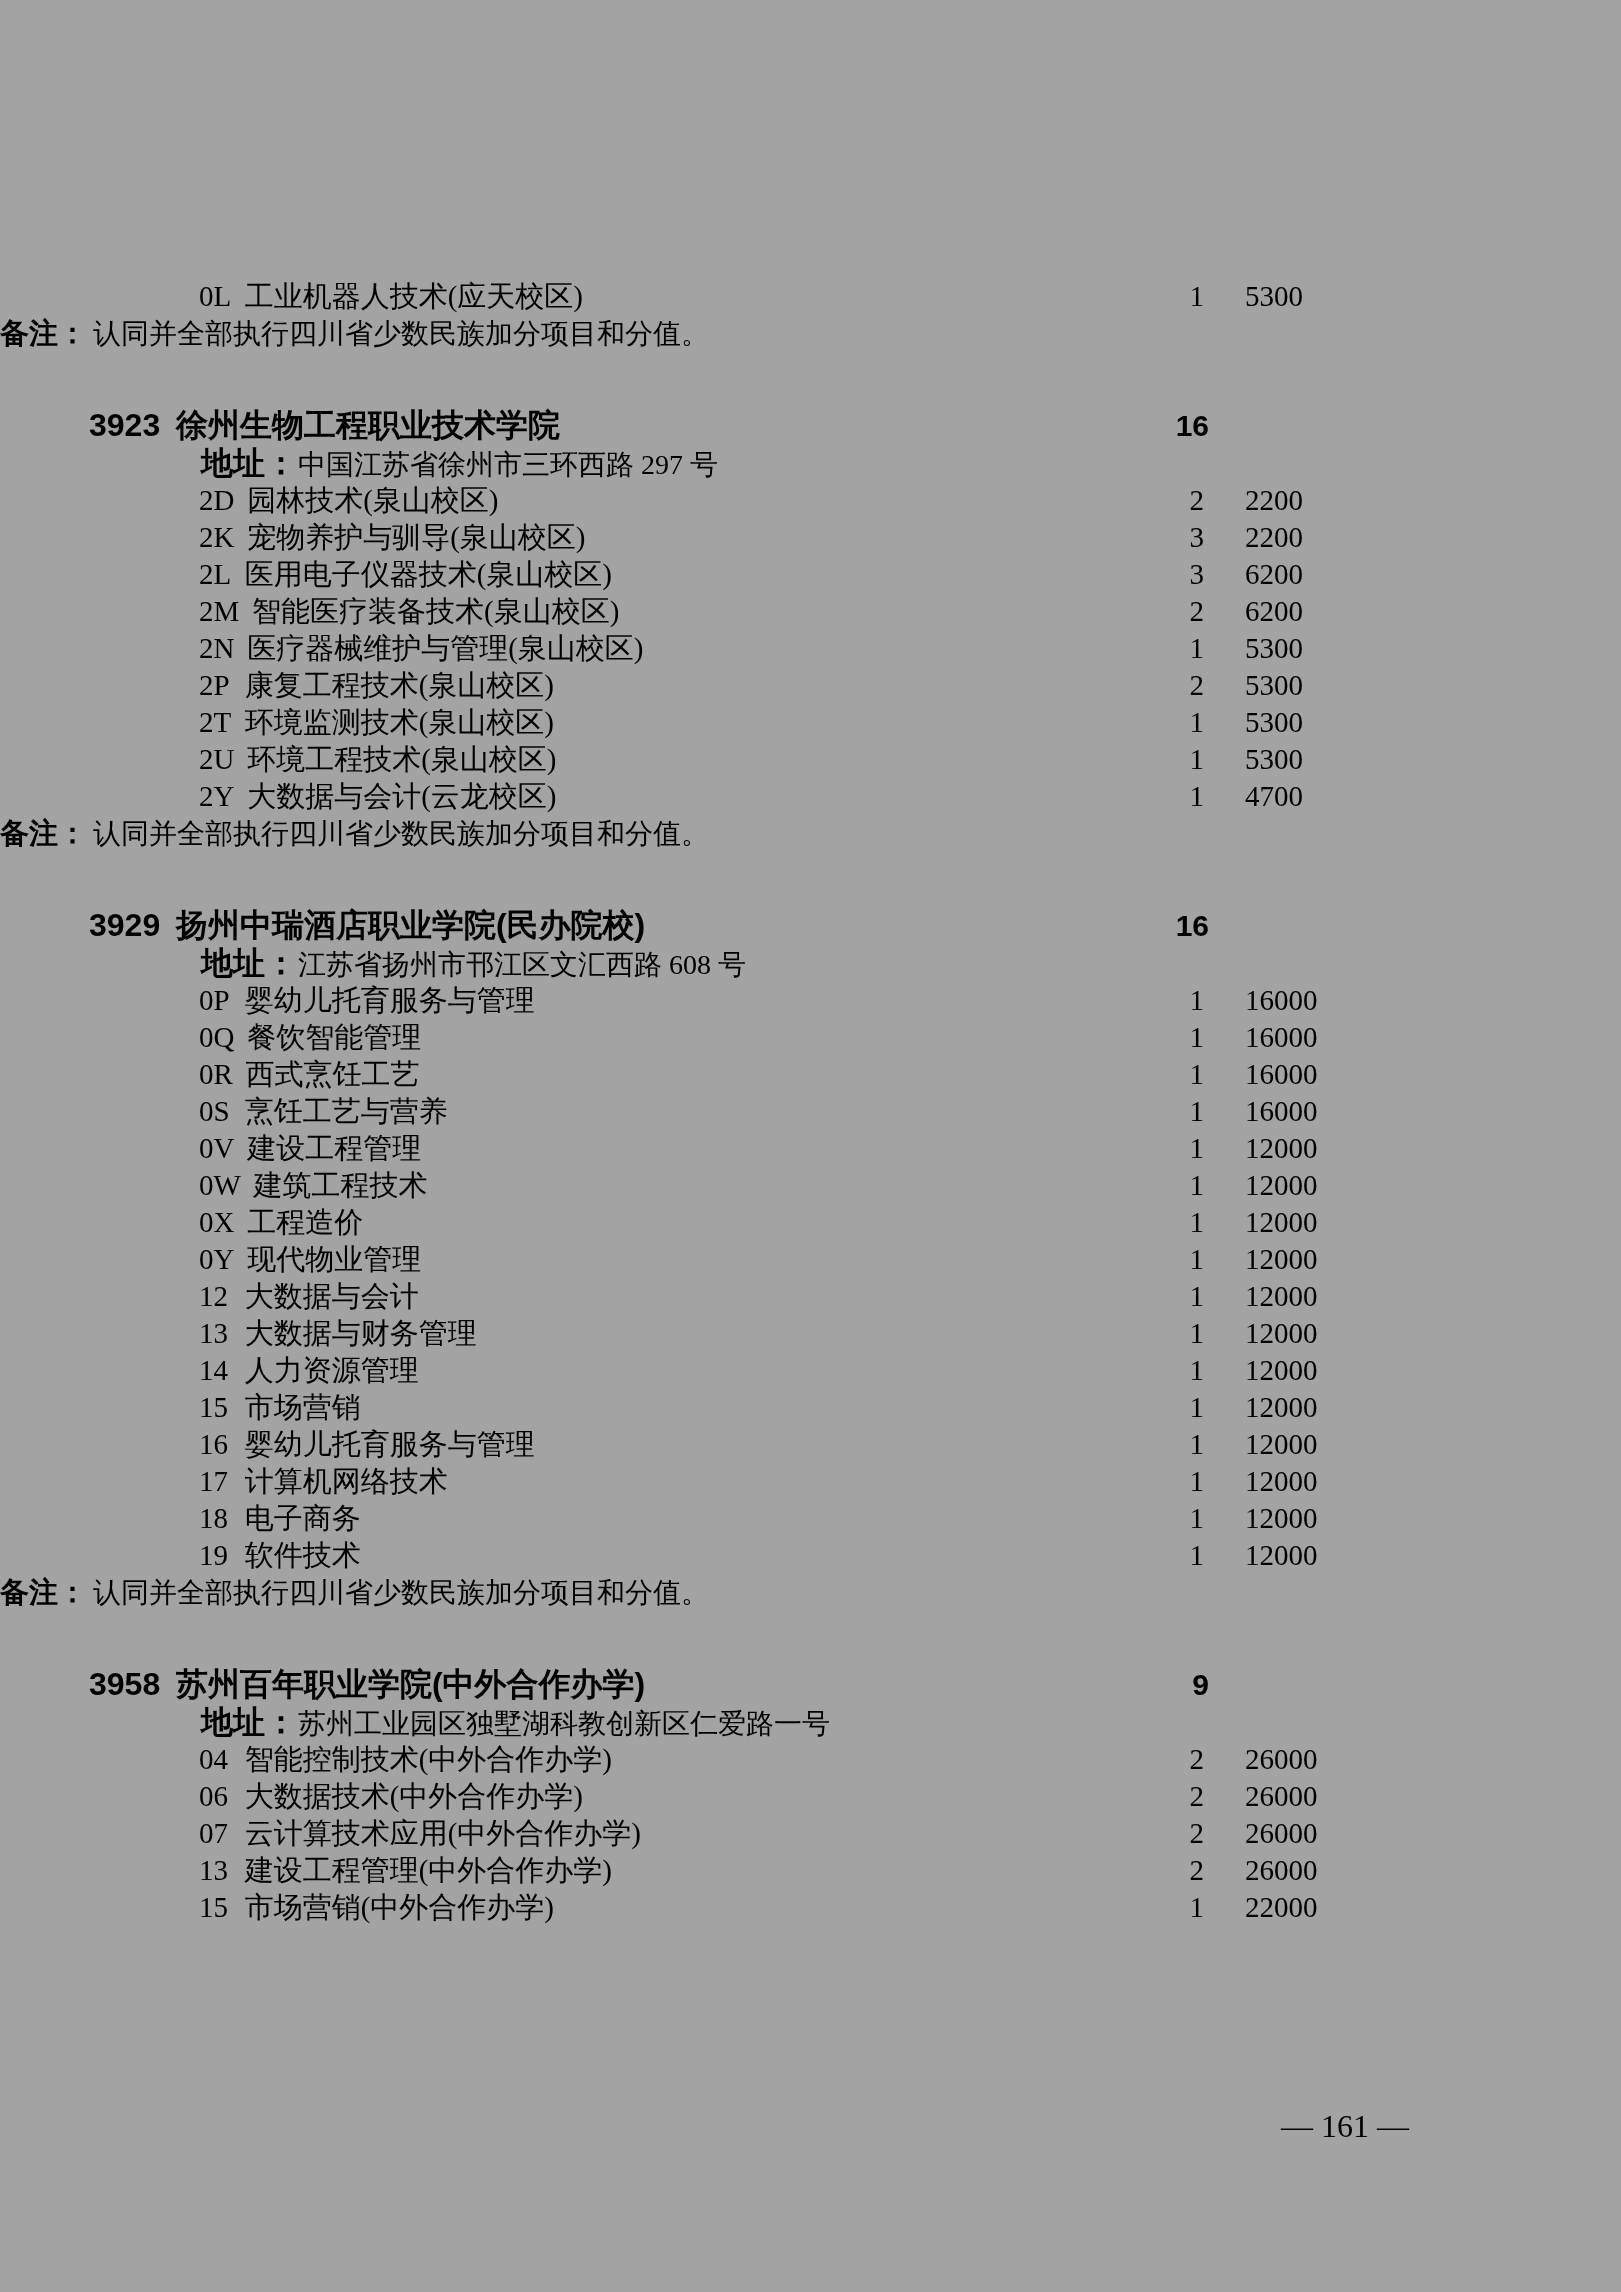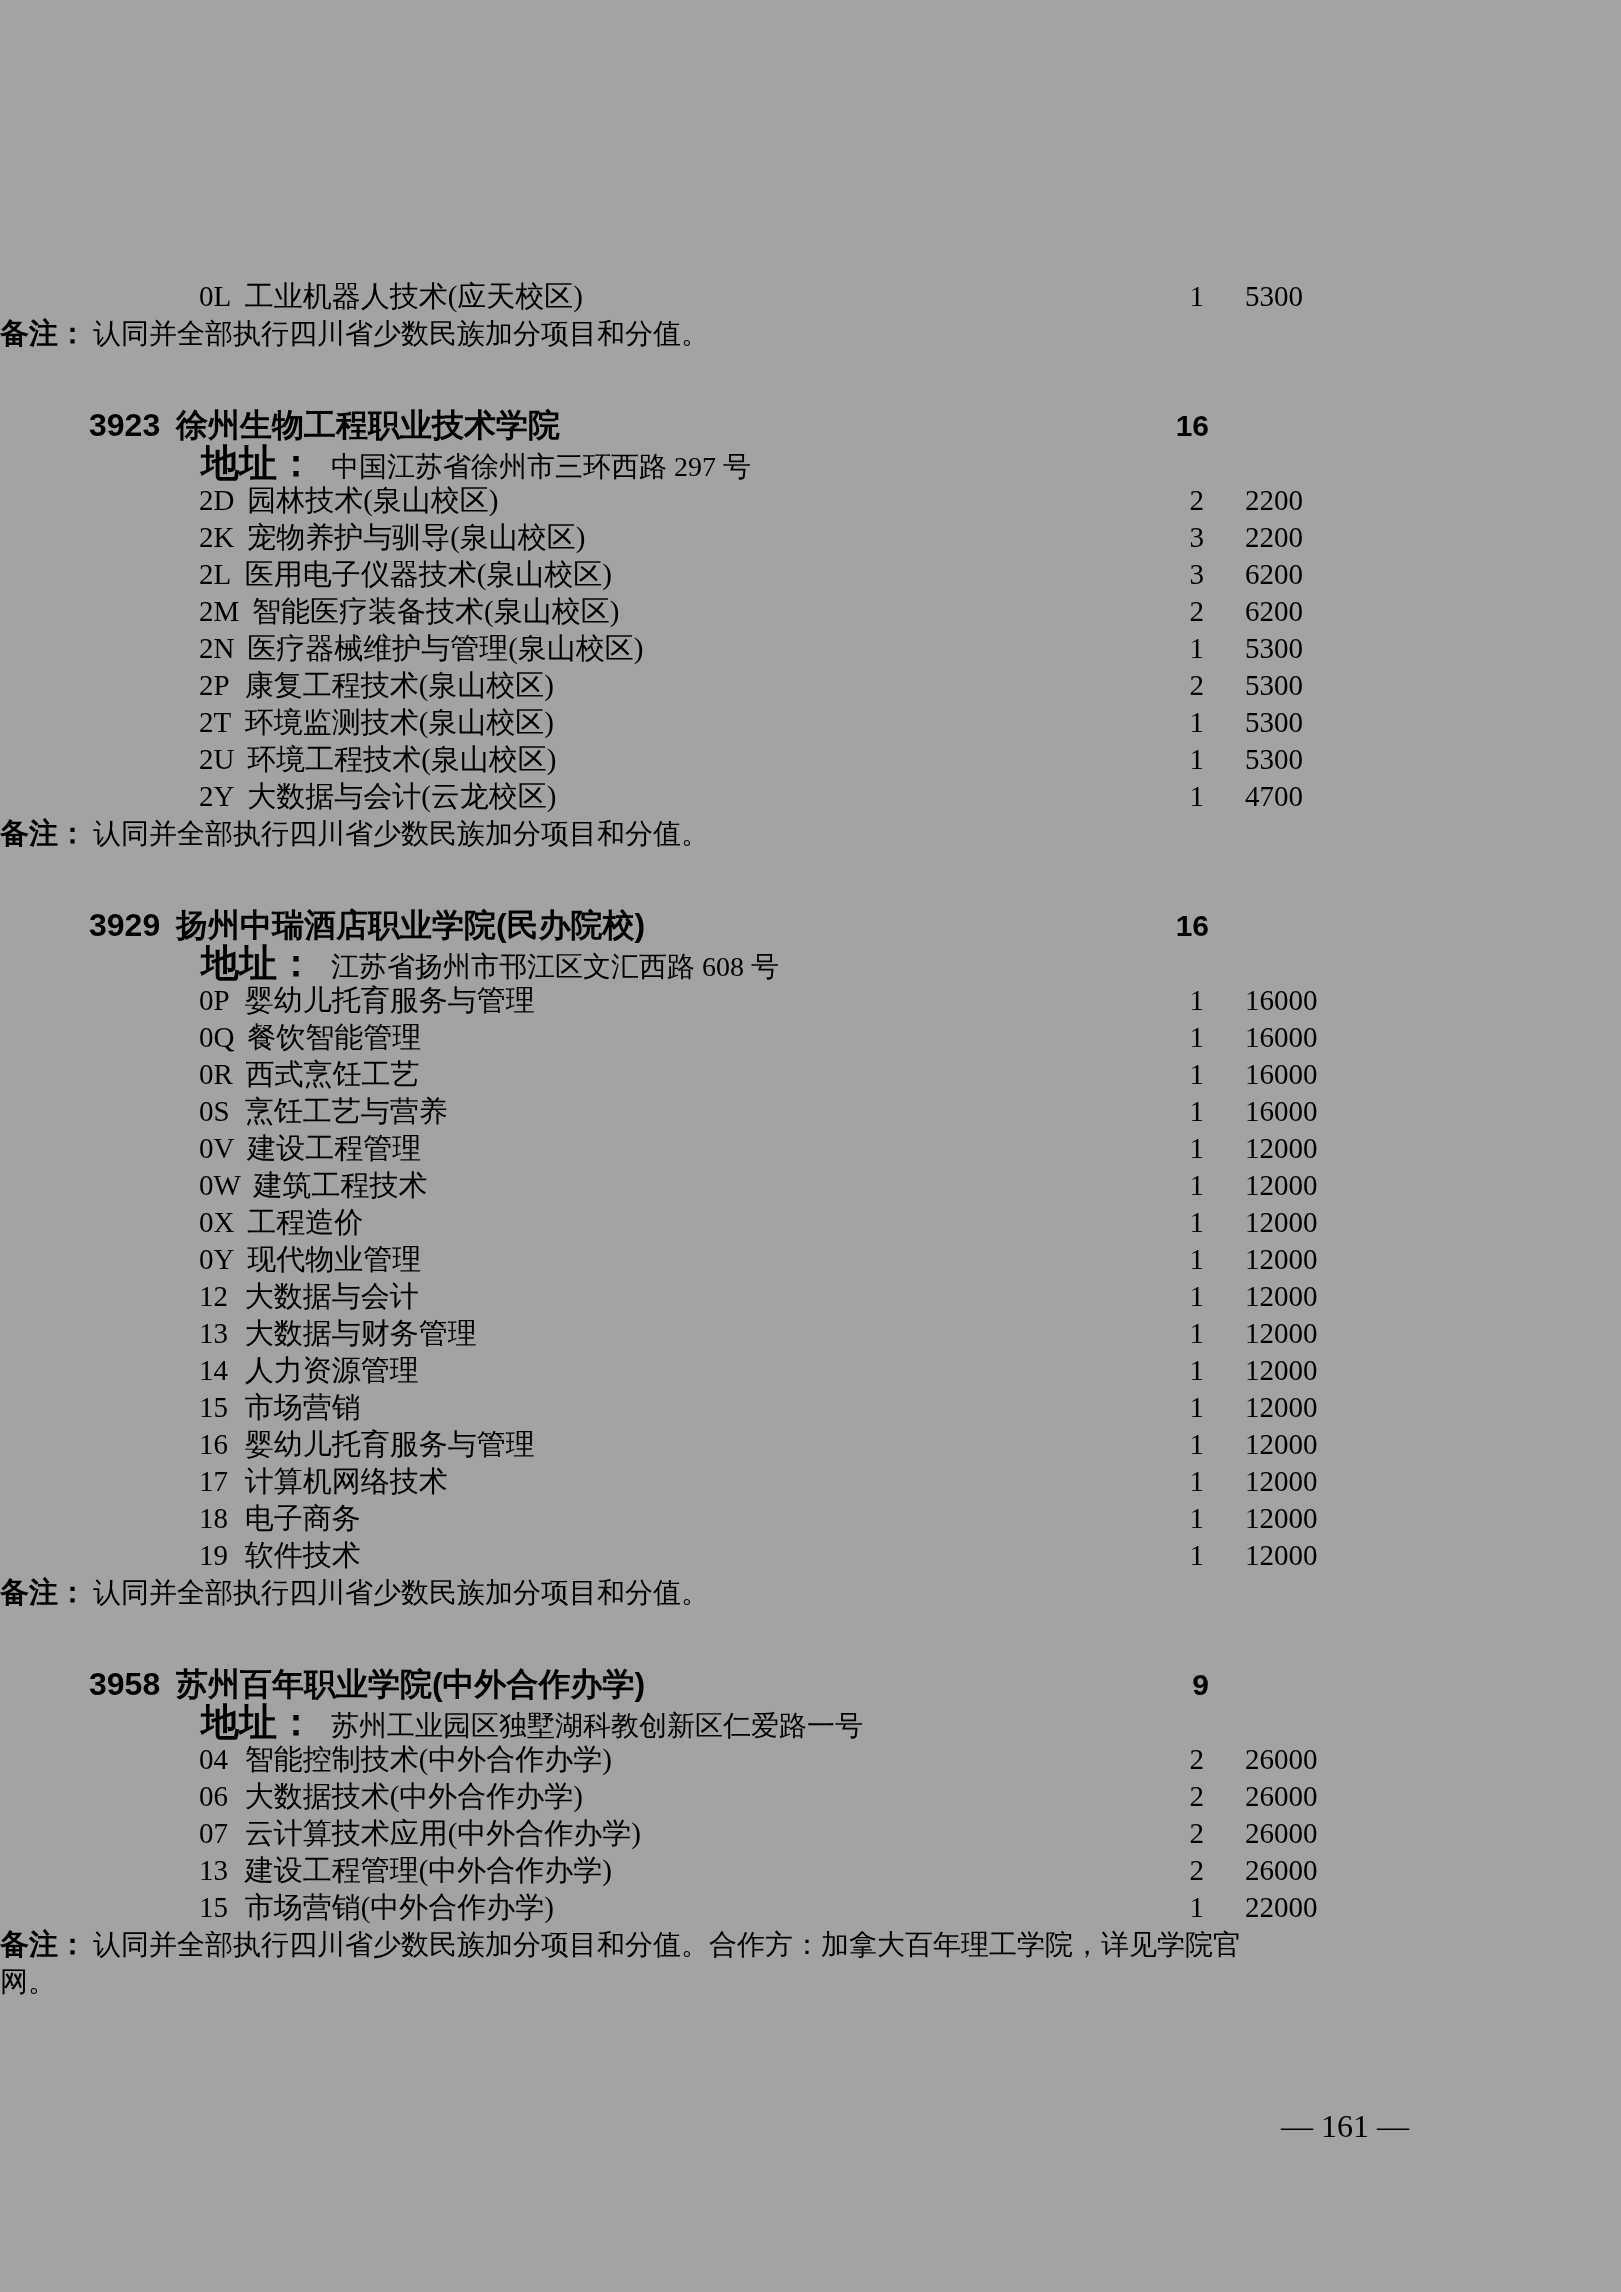--- a/index.html
+++ b/index.html
@@ -75,22 +75,22 @@
   .addr-line {
     height: 37px;
     line-height: 37px;
     padding-left: 201px;
     font-size: 28px;
     white-space: nowrap;
   }
   .addr-label {
     font-family: "Liberation Sans", "DejaVu Sans", sans-serif;
     font-weight: bold;
-    font-size: 38px;
-    margin-right: 16px;
+    font-size: 32px;
+    margin-right: 1px;
   }
   .remark {
     max-width: 1259px;
     line-height: 37px;
     font-size: 28px;
   }
   .remark-label {
     font-family: "Liberation Sans", "DejaVu Sans", sans-serif;
     font-weight: bold;
     font-size: 29px;
@@ -335,22 +335,19 @@
             <span class="m-quota">2</span>
             <span class="m-fee">26000</span>
           </div>
 
           <div class="major-row">
             <span class="m-code">15</span><span class="m-name">市场营销(中外合作办学)</span>
             <span class="m-quota">1</span>
             <span class="m-fee">22000</span>
           </div>
         </div>
-      <div class="remark">
-        <span class="remark-label">备注：</span><span class="remark-text">认同并全部执行四川省少数民族加分项目和分值。合作方：加拿大百年理工学院，详见学院官网。</span>
-      </div>
     </section>
 
   </div>
 
   <div class="page-number">— 161 —</div>
 </div>
 
 
 </body></html>

